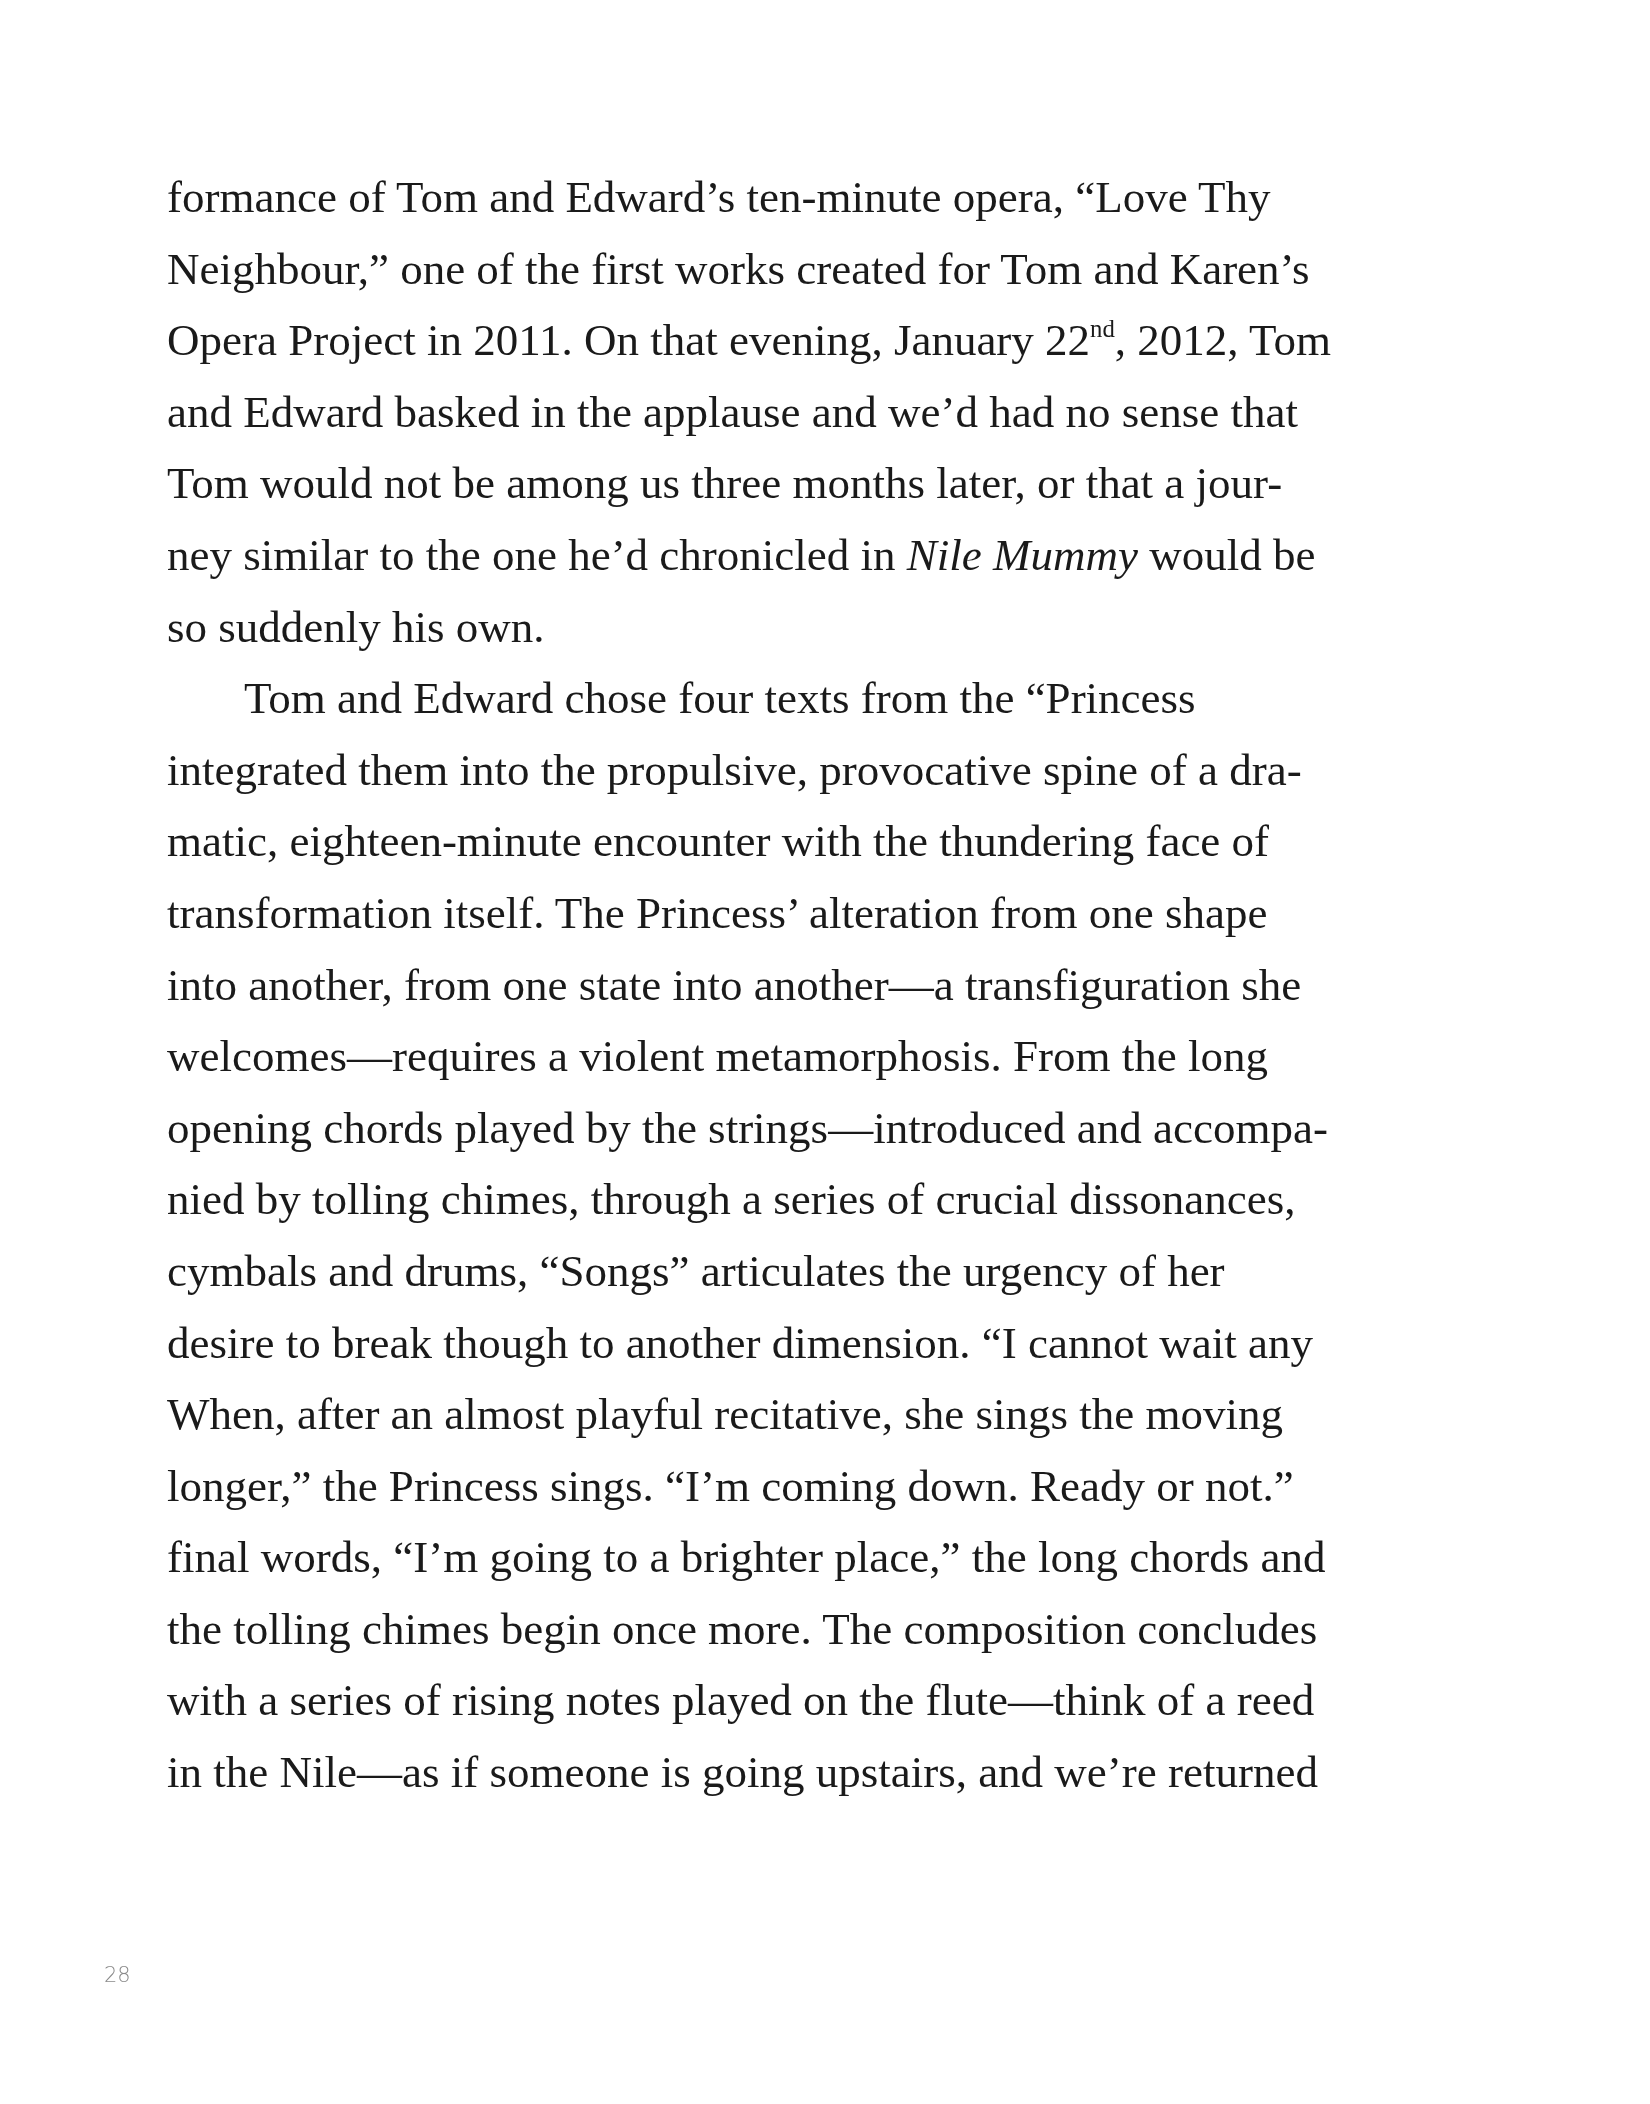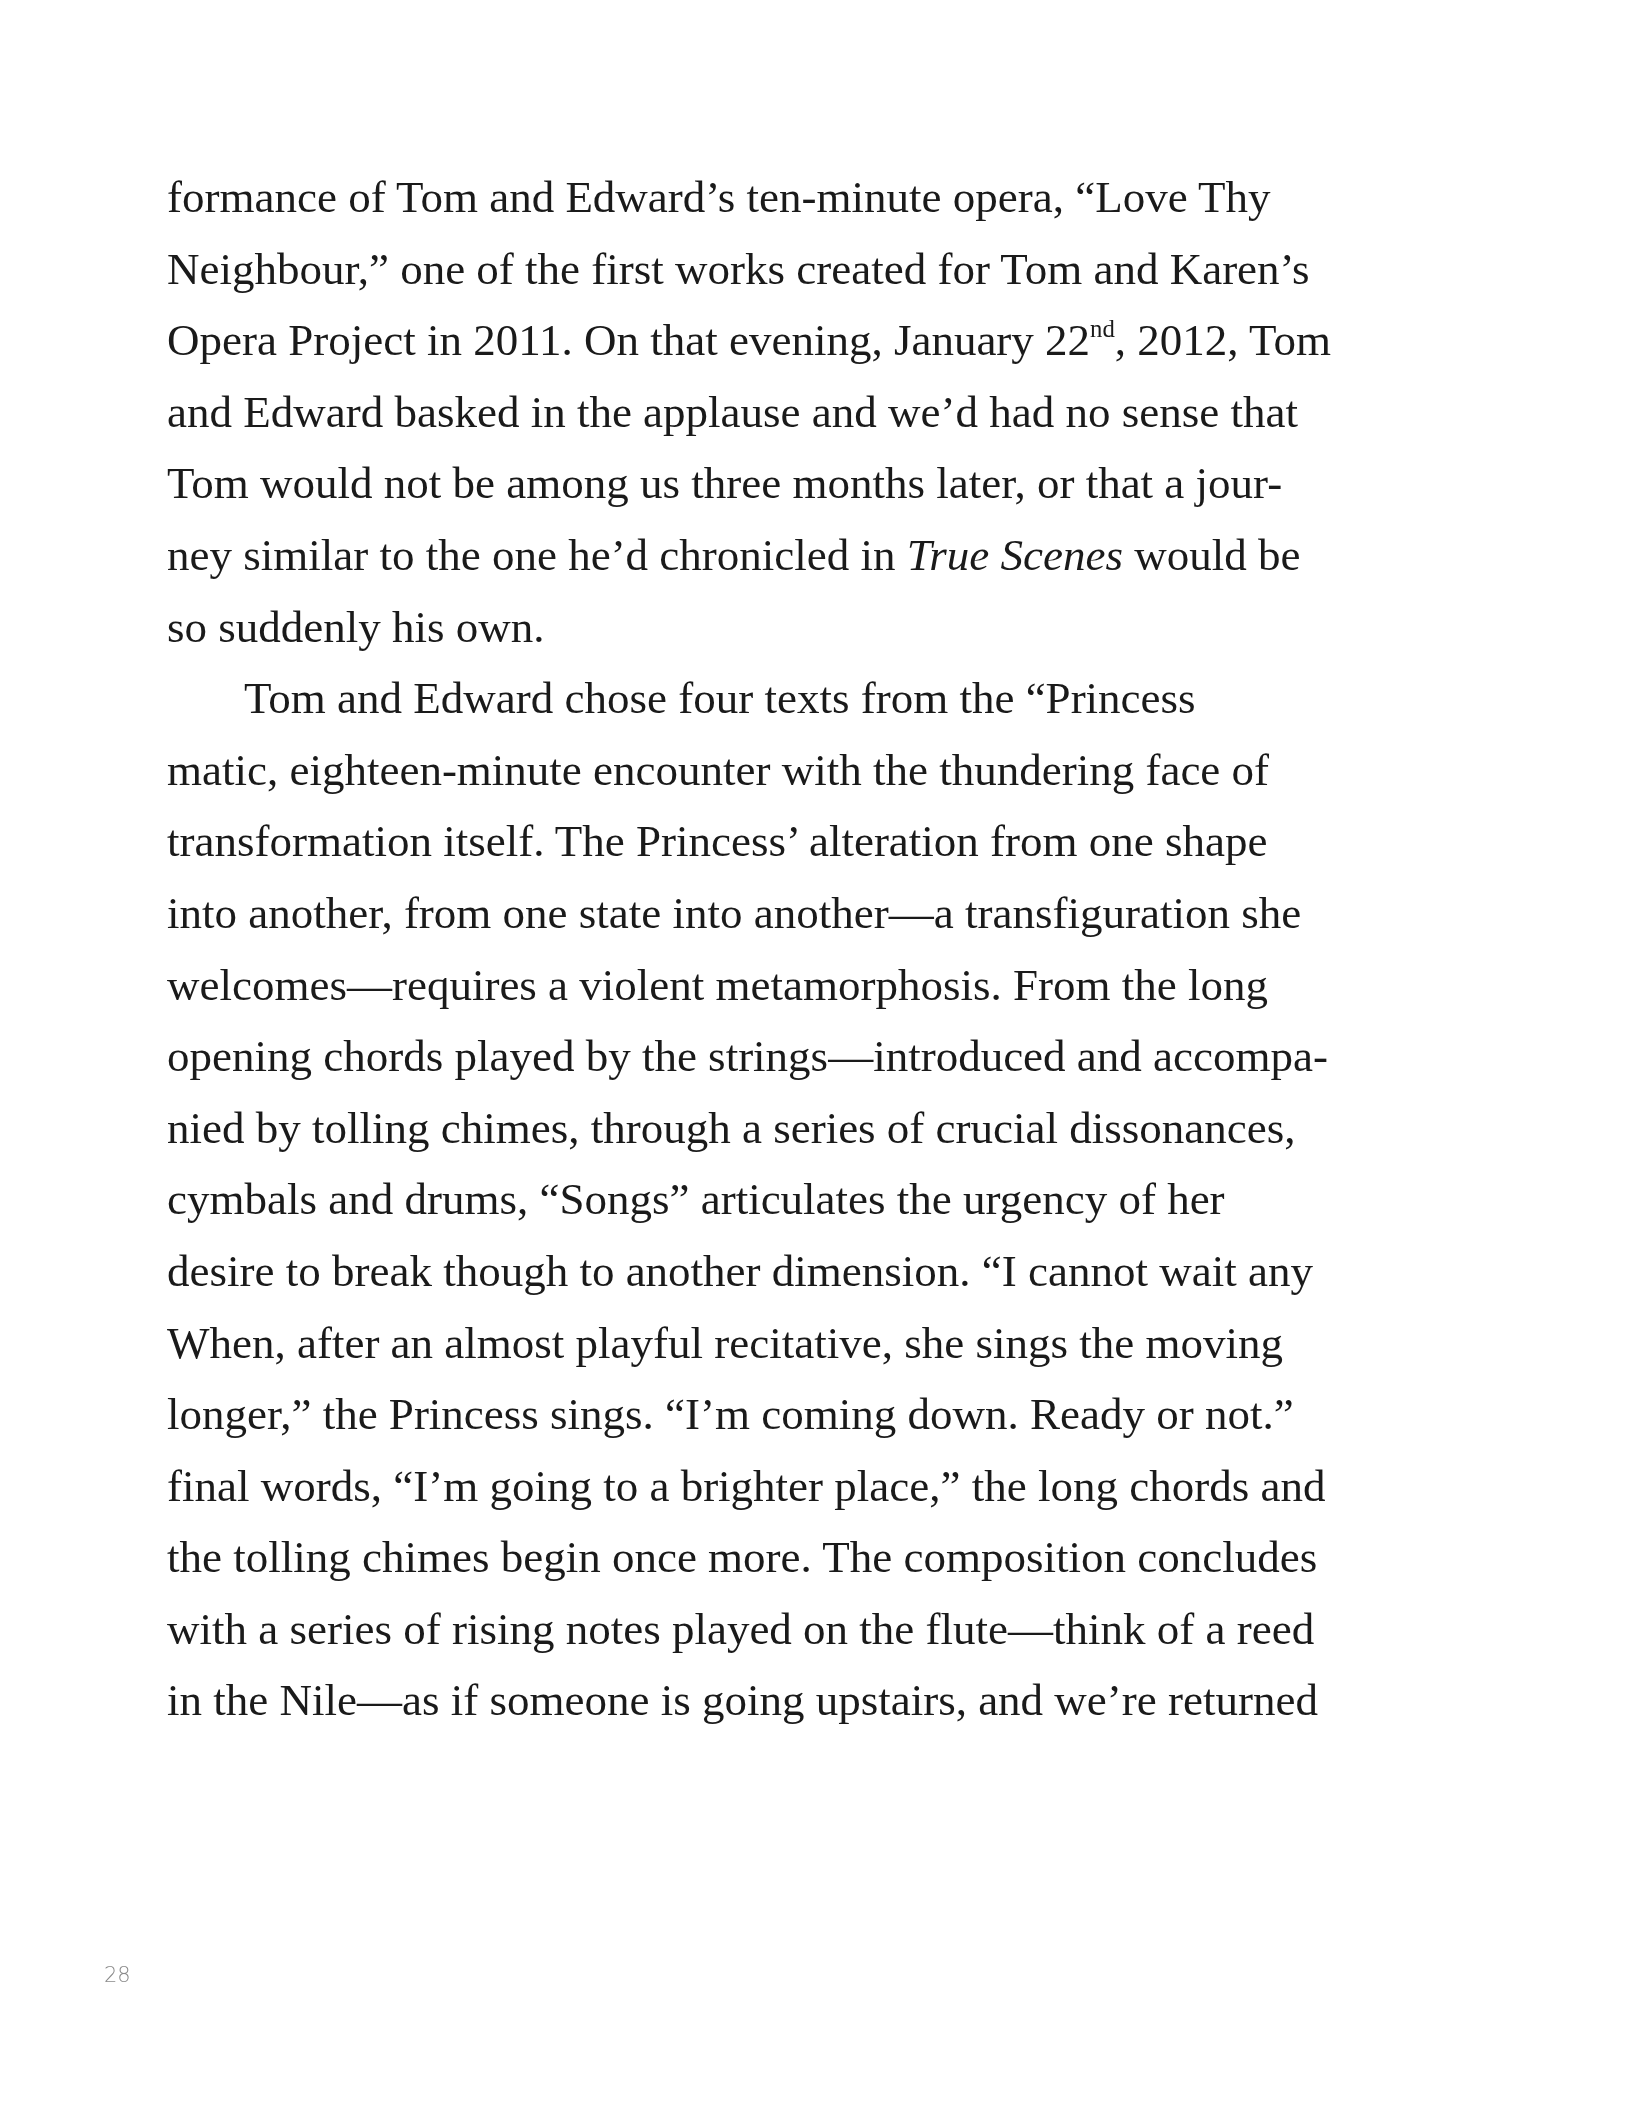--- a/index.html
+++ b/index.html
@@ -23,23 +23,24 @@
 </head>
 <body>
 
 <div class="page">
   <div class="body-text">
     <span class="line">formance of Tom and Edward’s ten-minute opera, “Love Thy</span>
     <span class="line">Neighbour,” one of the first works created for Tom and Karen’s</span>
     <span class="line"><span>Opera Project in 2011. On that evening, January 22</span><sup>nd</sup><span>, 2012, Tom</span></span>
     <span class="line">and Edward basked in the applause and we’d had no sense that</span>
     <span class="line">Tom would not be among us three months later, or that a jour-</span>
-    <span class="line"><span>ney similar to the one he’d chronicled in </span><em>True Scenes</em><span> would be</span></span>
+    <span class="line"><span>ney similar to the one he’d chronicled in </span><em>Nile Mummy</em><span> would be</span></span>
     <span class="line">so suddenly his own.</span>
     <span class="line indent">Tom and Edward chose four texts from the “Princess</span>
+    <span class="line">integrated them into the propulsive, provocative spine of a dra-</span>
     <span class="line">matic, eighteen-minute encounter with the thundering face of</span>
     <span class="line">transformation itself. The Princess’ alteration from one shape</span>
     <span class="line">into another, from one state into another—a transfiguration she</span>
     <span class="line">welcomes—requires a violent metamorphosis. From the long</span>
     <span class="line">opening chords played by the strings—introduced and accompa-</span>
     <span class="line">nied by tolling chimes, through a series of crucial dissonances,</span>
     <span class="line">cymbals and drums, “Songs” articulates the urgency of her</span>
     <span class="line">desire to break though to another dimension. “I cannot wait any</span>
     <span class="line">When, after an almost playful recitative, she sings the moving</span>
     <span class="line">longer,” the Princess sings. “I’m coming down. Ready or not.”</span>

